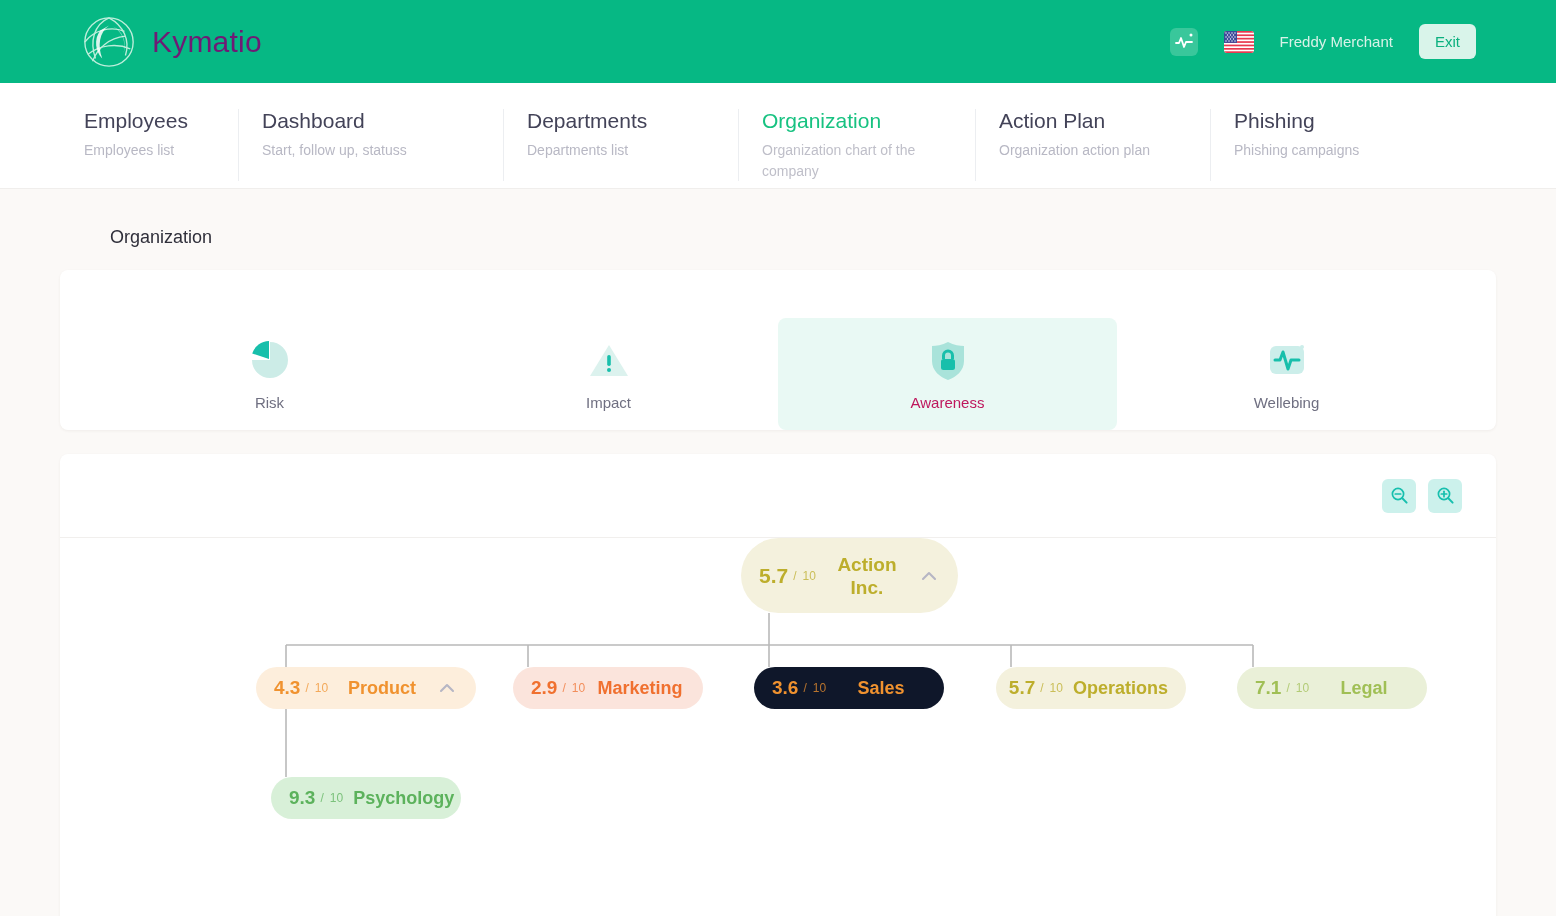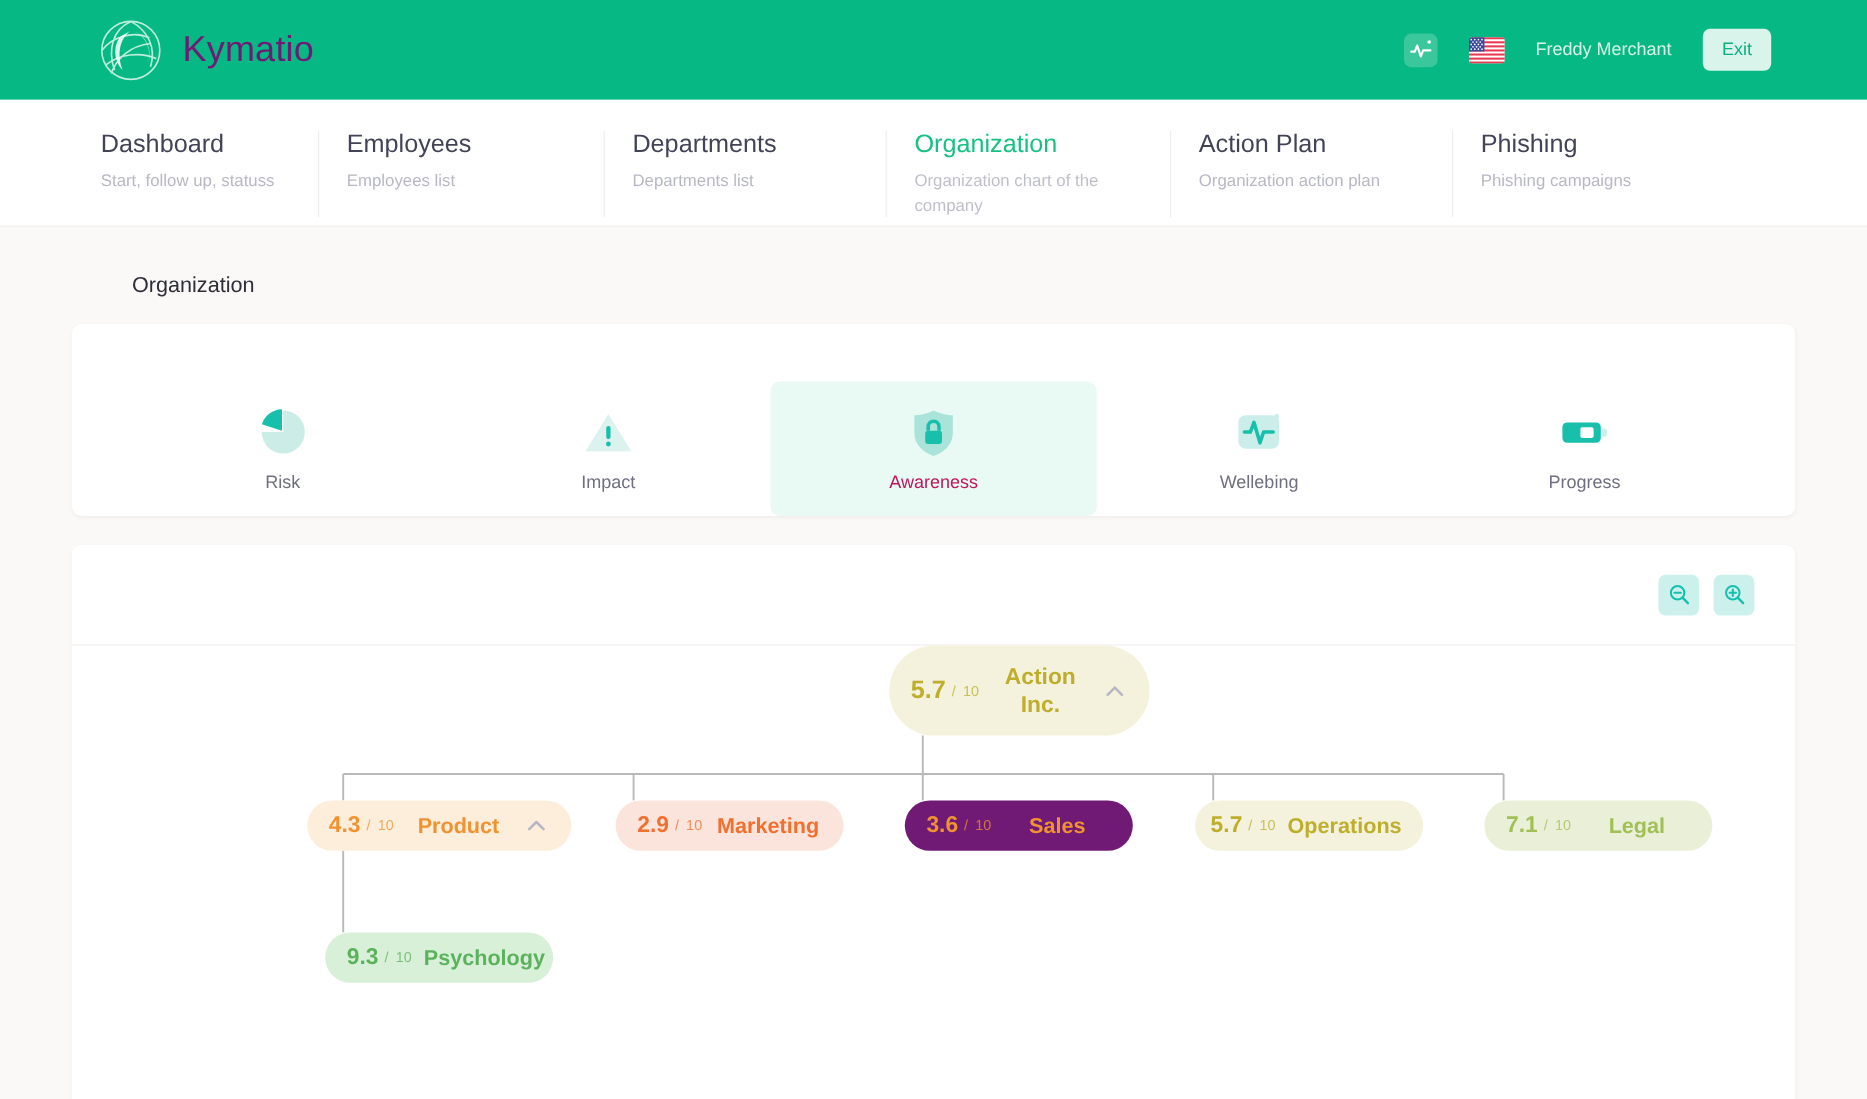--- a/index.html
+++ b/index.html
@@ -202,27 +202,27 @@
               <circle cx="11" cy="10" r=".7"></circle>
           </g>
         </svg>
       </span>
       <span class="user-name">Freddy Merchant</span>
       <button class="exit-btn">Exit</button>
     </div>
   </div>
 
   <div class="navbar">
+    <div class="nav-item nav-w-emp">
+      <div class="nav-title">Employees</div>
+      <div class="nav-sub">Employees list</div>
+    </div>
     <div class="nav-item nav-w-dash">
       <div class="nav-title">Dashboard</div>
       <div class="nav-sub">Start, follow up, statuss</div>
-    </div>
-    <div class="nav-item nav-w-emp">
-      <div class="nav-title">Employees</div>
-      <div class="nav-sub">Employees list</div>
     </div>
     <div class="nav-item nav-w-dept">
       <div class="nav-title">Departments</div>
       <div class="nav-sub">Departments list</div>
     </div>
     <div class="nav-item nav-w-org active">
       <div class="nav-title">Organization</div>
       <div class="nav-sub">Organization chart of the company</div>
     </div>
     <div class="nav-item nav-w-act">
@@ -276,30 +276,20 @@
         <span>
           <svg class="metric-icon" viewBox="0 0 44 44">
             <rect x="5" y="8" width="34" height="28" rx="6" fill="#cceeea"></rect>
             <polyline points="10,22 15,22 18,14 23,31 26,22 34,22" fill="none" stroke="#18bfab" stroke-width="3" stroke-linejoin="round" stroke-linecap="round"></polyline>
             <circle cx="37" cy="9" r="2" fill="#cceeea"></circle>
           </svg>
         </span>
         <span class="metric-label">Wellebing</span>
       </div>
 
-      <div class="metric">
-        <span>
-          <svg class="metric-icon" viewBox="0 0 44 44">
-            <rect x="4" y="14" width="32" height="17" rx="4" fill="#18bfab"></rect>
-            <rect x="19" y="18" width="11" height="9" rx="1.5" fill="#ffffff"></rect>
-            <rect x="37" y="19" width="4" height="7" rx="2" fill="#cceeea"></rect>
-          </svg>
-        </span>
-        <span class="metric-label">Progress</span>
-      </div>
     </div>
 
     <div class="card chart-card">
       <div class="chart-toolbar">
         <button class="zoom-btn">
           <svg width="19" height="19" viewBox="0 0 19 19">
             <circle cx="8" cy="8" r="5.6" fill="none" stroke="#17bfae" stroke-width="1.7"></circle>
             <line x1="5.3" y1="8" x2="10.7" y2="8" stroke="#17bfae" stroke-width="1.7" stroke-linecap="round"></line>
             <line x1="12.3" y1="12.3" x2="16.6" y2="16.6" stroke="#17bfae" stroke-width="2" stroke-linecap="round"></line>
           </svg>
@@ -352,21 +342,21 @@
           </svg>
         </div>
 
         <div class="node node-child" style="left:453px;width:190px;background:#fbe4dc;color:#f0702f;">
           <span class="score">2.9</span>
           <span class="slash">/</span>
           <span class="ten">10</span>
           <span class="nname">Marketing</span>
         </div>
 
-        <div class="node node-child" style="left:694px;width:190px;background:#701a75;color:#f0922f;">
+        <div class="node node-child" style="left:694px;width:190px;background:#0f172a;color:#f0922f;">
           <span class="score">3.6</span>
           <span class="slash">/</span>
           <span class="ten">10</span>
           <span class="nname">Sales</span>
         </div>
 
         <div class="node node-child" style="left:936px;width:190px;background:#f4f1dd;color:#bdae2c;">
           <span class="score">5.7</span>
           <span class="slash">/</span>
           <span class="ten">10</span>

